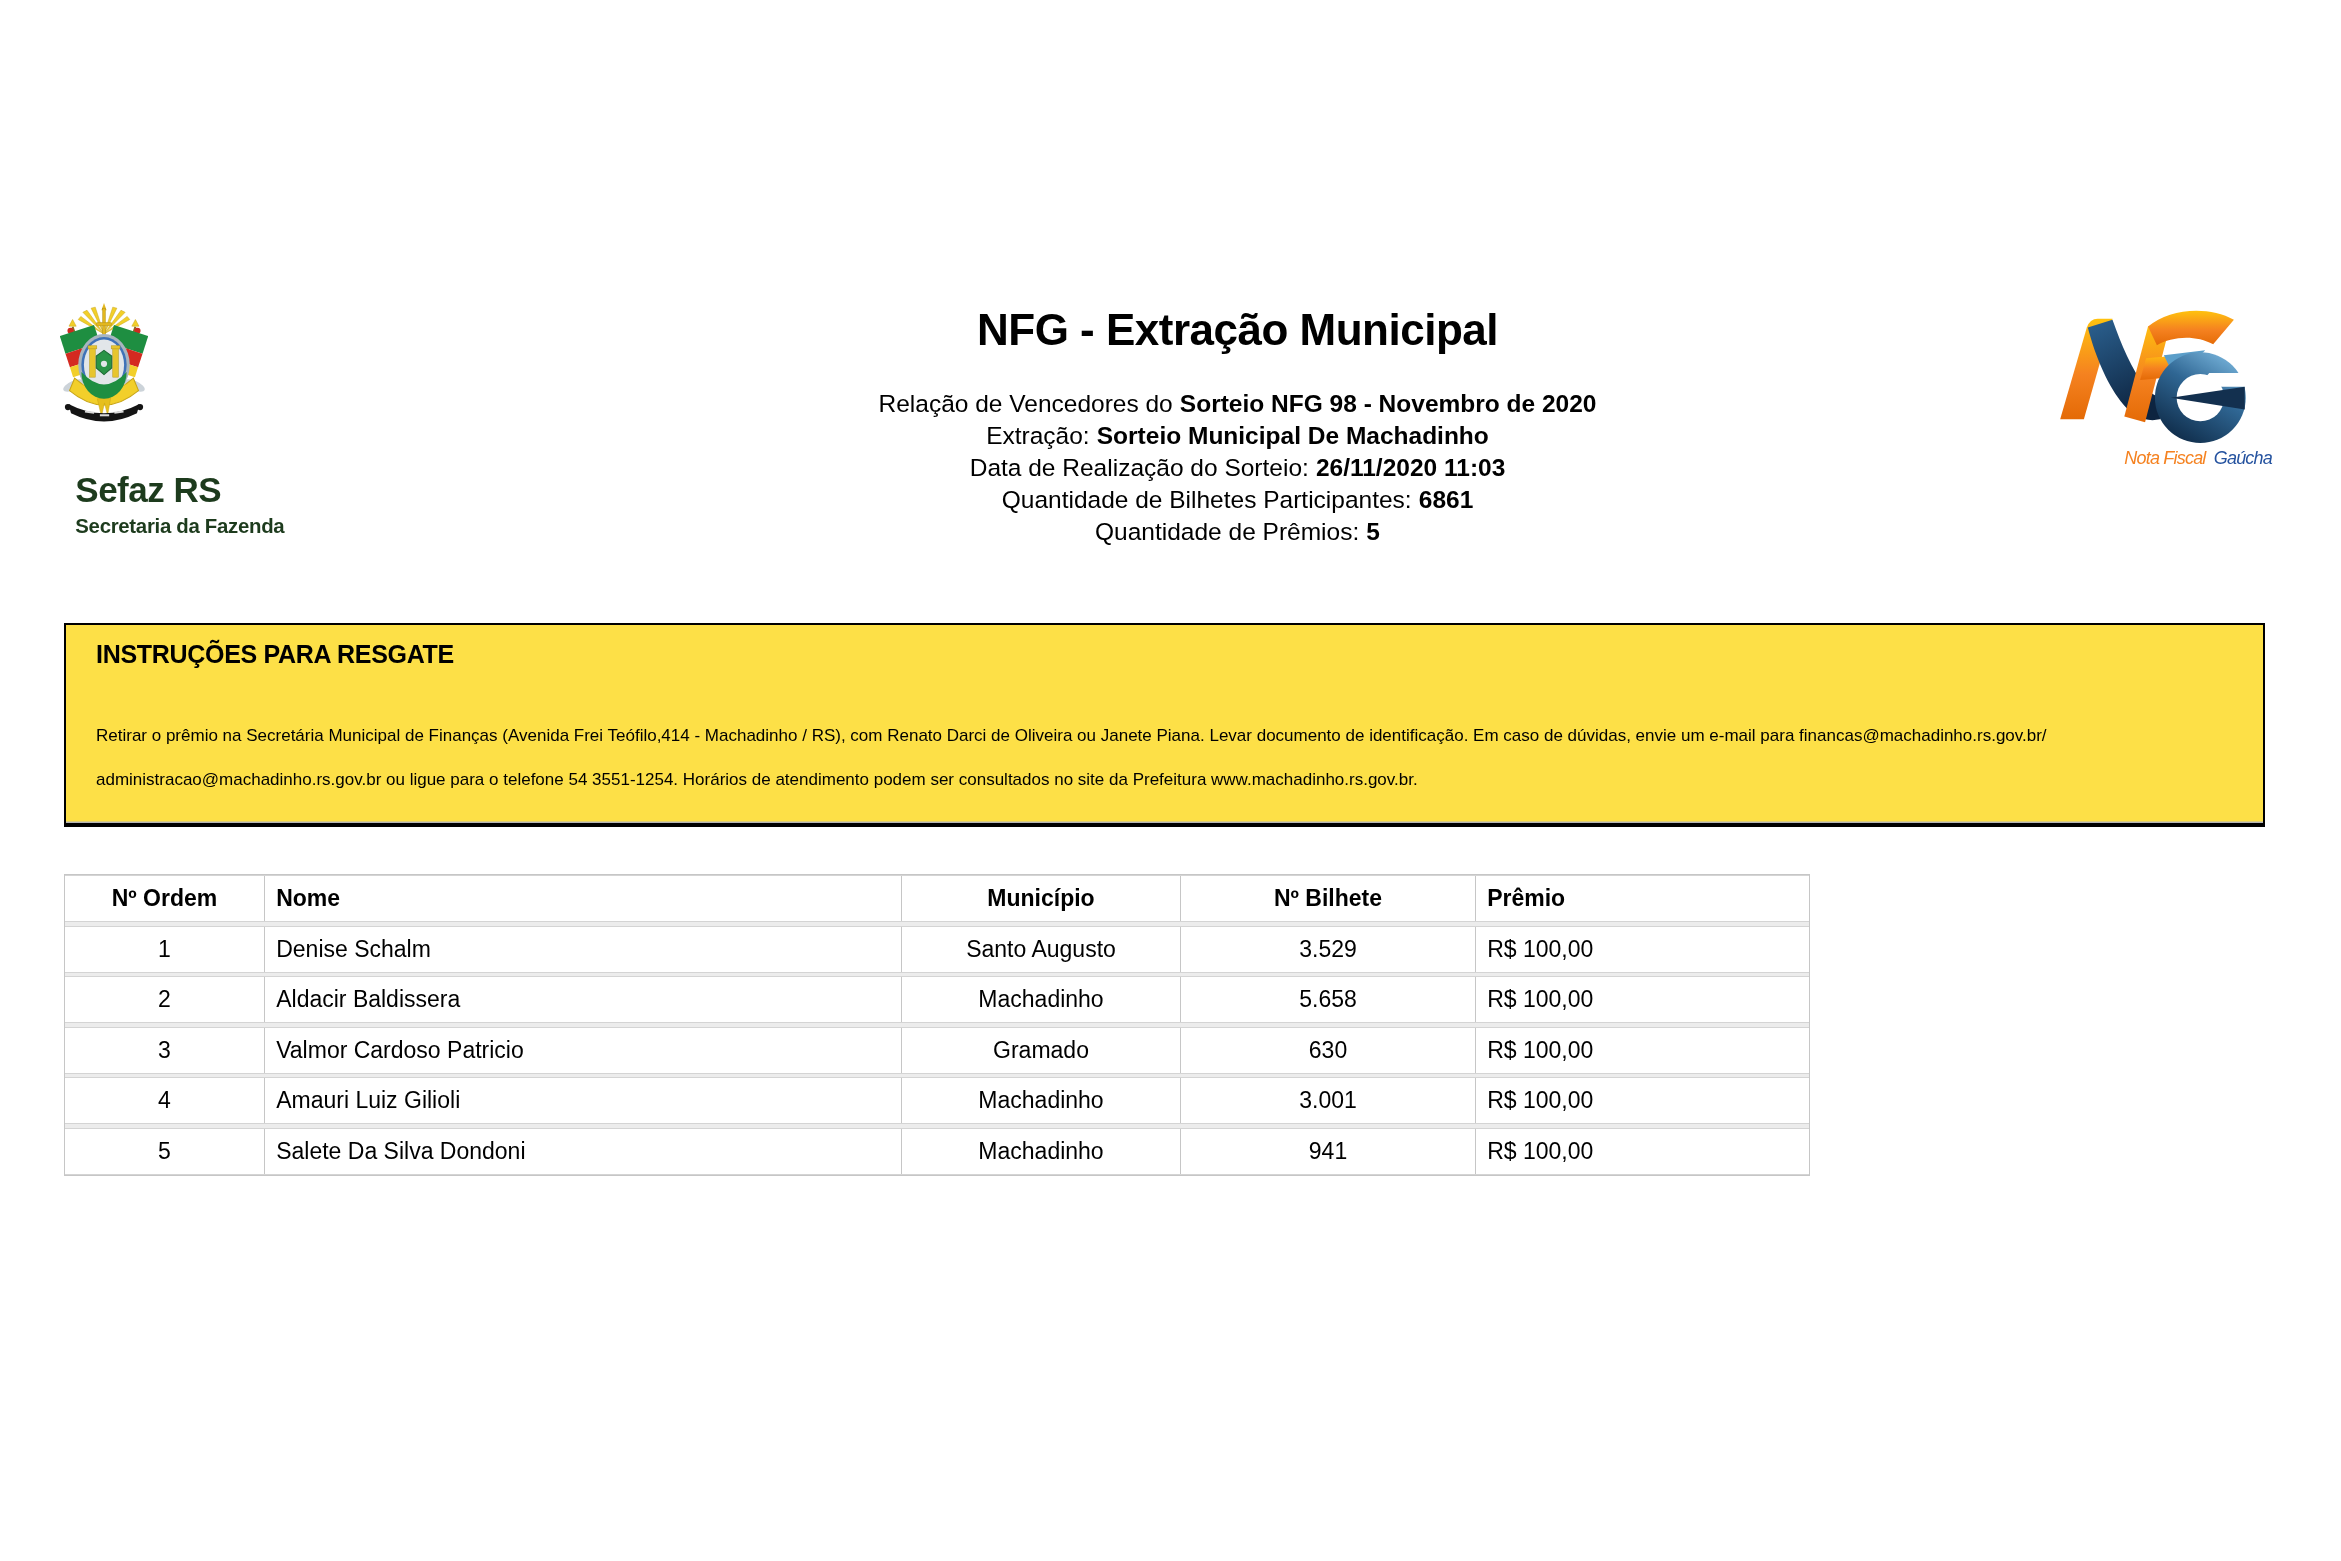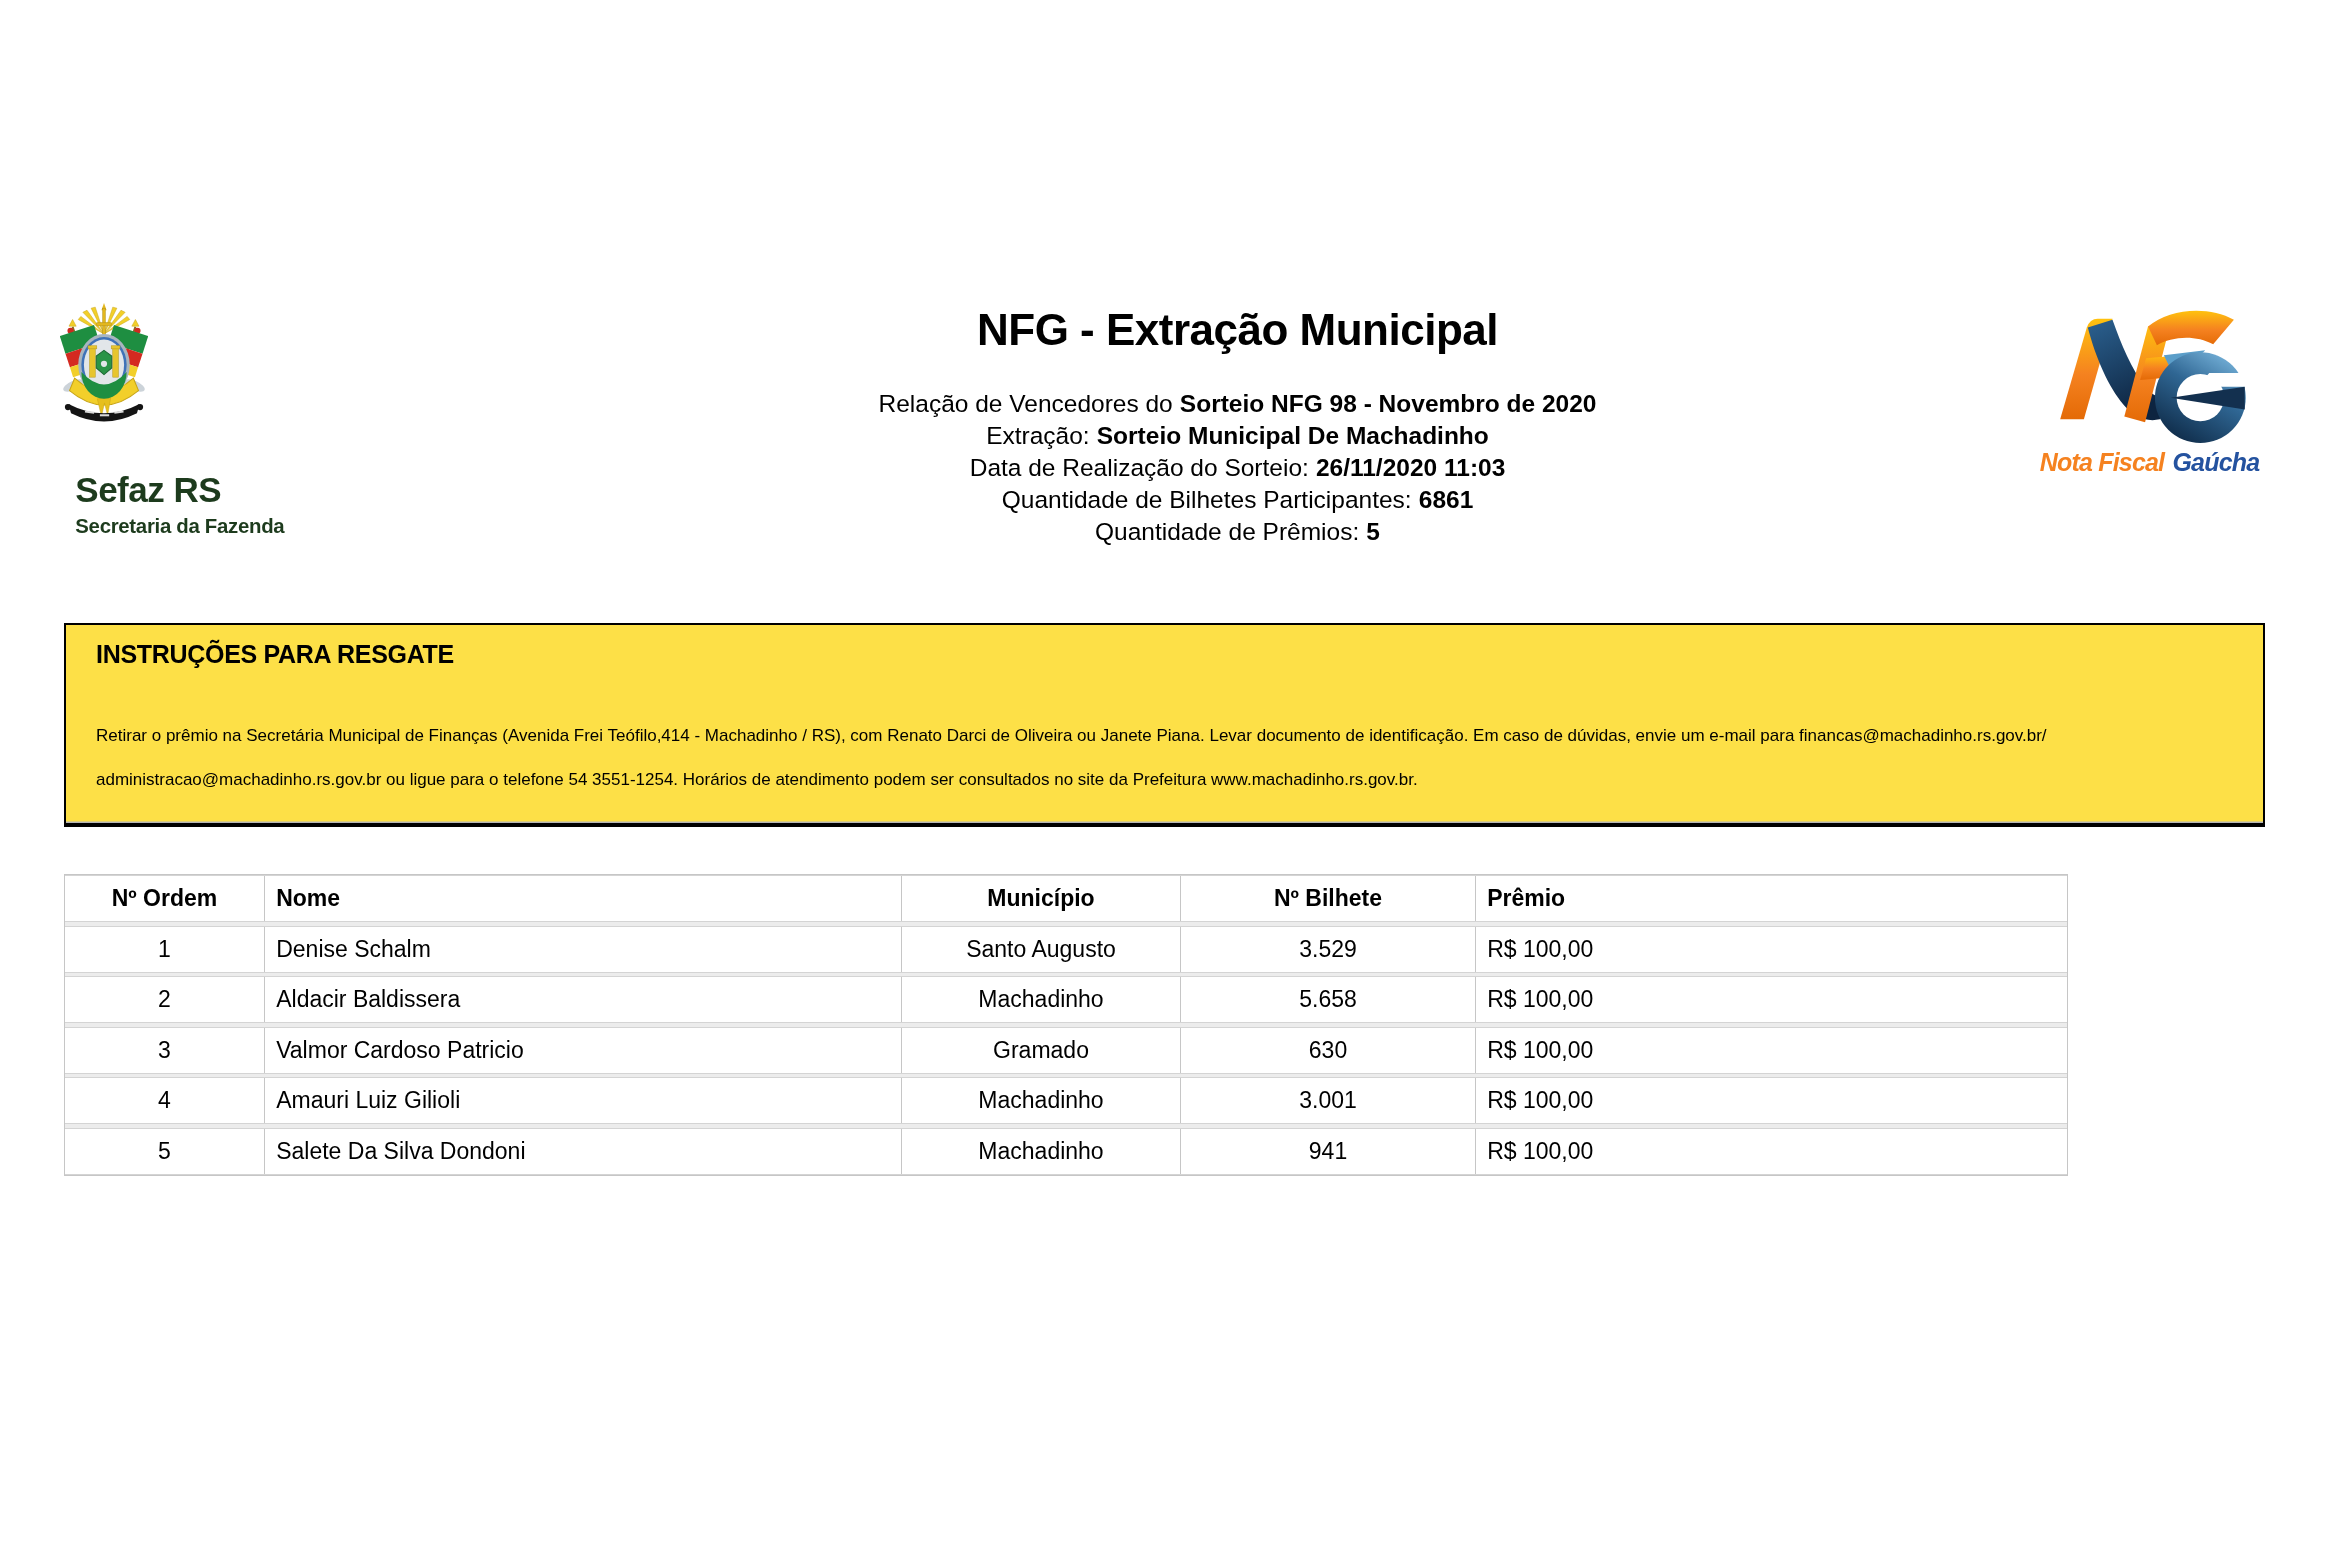--- a/index.html
+++ b/index.html
@@ -22,39 +22,39 @@
   
   .head-center{position:absolute;left:587px;top:305px;width:1301px;text-align:center;}
   .doc-title{font-size:44px;font-weight:bold;margin:0 0 33px 0;letter-spacing:-0.5px;}
   .head-line{font-size:24.5px;line-height:32px;white-space:nowrap;}
   .head-line .lbl{font-weight:normal;}
   .head-line .val{font-weight:bold;margin-left:7.1px;}
 
   
   .nfg{position:absolute;left:2027px;top:295px;width:245px;text-align:center;}
   .nfg-mark{width:214px;height:153px;}
-  .nfg-caption{font-size:25px;font-weight:bold;font-style:italic;letter-spacing:-0.8px;margin-top:-2px;white-space:nowrap;}
+  .nfg-caption{font-size:18px;font-weight:normal;font-style:italic;letter-spacing:-0.8px;margin-top:-2px;white-space:nowrap;text-align:right;}
   .nfg-caption .nf{color:#f58220;margin-right:8.2px;}
   .nfg-caption .ga{color:#24529f;}
 
   
   .instructions{
     position:absolute;left:64px;top:623px;width:2201px;
     box-sizing:border-box;
     border:2px solid #000;border-bottom-width:4.6px;
     box-shadow:inset 0 -1.5px 0 #b5b5b5;
     padding:15.3px 30px 20.4px 30px;
     background:#fde047;
   }
   .instructions h2{font-size:25px;font-weight:bold;margin:0 0 45px 0;letter-spacing:-0.3px;}
   .instructions p{font-size:17px;line-height:44px;margin:0;max-width:2118px;}
 
   
   .wtable{
-    position:absolute;left:64px;top:874px;width:2004px;
+    position:absolute;left:64px;top:874px;width:1746px;
     box-sizing:border-box;
     background:#ececec;
     border:1px solid #c6c6c6;
   }
   .trow{display:flex;height:45px;background:#fff;margin-bottom:3.6px;
         border-top:0.5px solid #d4d4d4;border-bottom:0.5px solid #d4d4d4;}
   .trow:last-child{margin-bottom:0;}
   .tcell{box-sizing:border-box;border-right:1px solid #c6c6c6;
          display:flex;align-items:center;font-size:23px;overflow:hidden;}
   .tcell.center{justify-content:center;}

